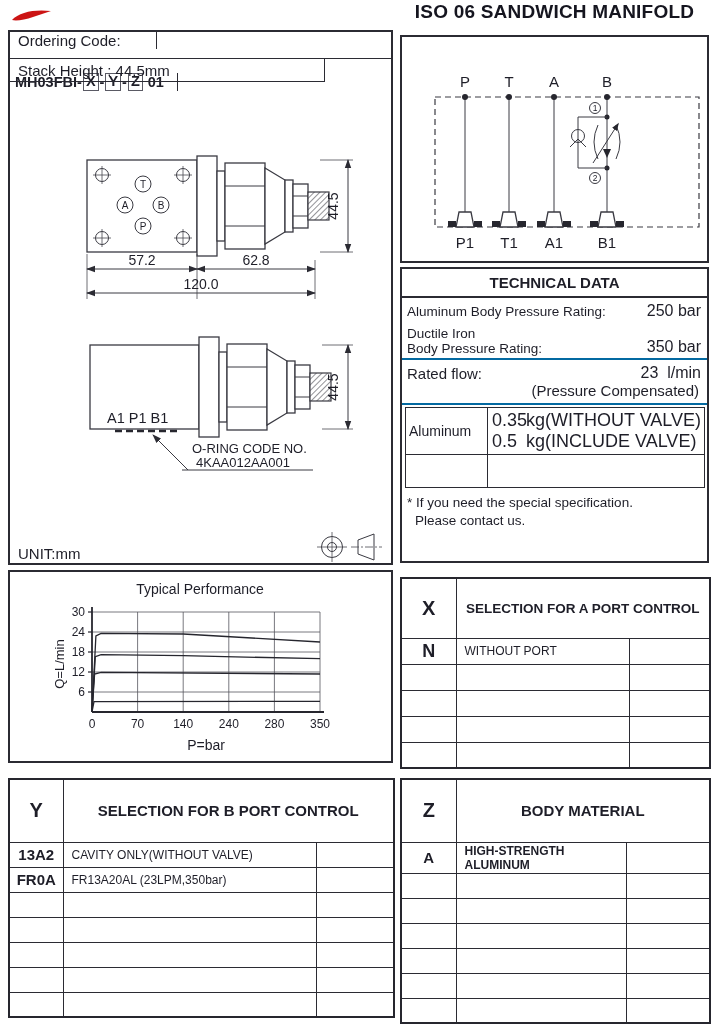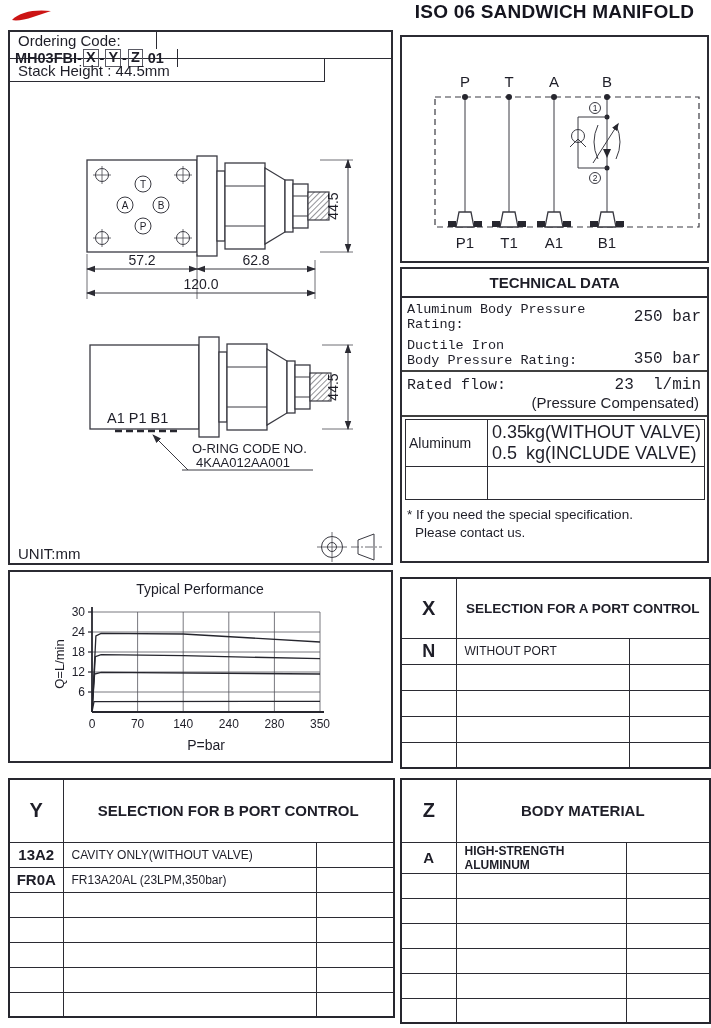--- a/index.html
+++ b/index.html
@@ -5,30 +5,30 @@
   html,body{margin:0;padding:0;background:#e8e8e8;}
   .canvas{position:relative;width:711px;height:1028px;background:#ffffff;
     font-family:"Liberation Sans",sans-serif;color:#1e1e28;overflow:hidden;}
   .panel{position:absolute;border:2px solid #2b2b33;background:#fff;box-sizing:border-box;}
   .page-title{position:absolute;left:400px;top:1px;width:309px;text-align:center;
     font-size:19px;font-weight:bold;letter-spacing:0.2px;color:#15151f;}
   .logo{position:absolute;left:11px;top:8px;}
   
   .oc-row1{position:absolute;left:0;top:0;width:100%;height:27px;border-bottom:1.5px solid #2b2b33;box-sizing:border-box;display:flex;flex-direction:column;}
   .oc-label{width:147px;border-right:1.5px solid #2b2b33;box-sizing:border-box;font-size:15px;display:flex;align-items:center;padding-left:8px;}
-  .oc-code{width:168px;border-right:1.5px solid #2b2b33;box-sizing:border-box;font-size:14.5px;font-weight:bold;display:flex;align-items:center;padding-left:5px;white-space:nowrap;}
+  .oc-code{width:168px;border-right:1.5px solid #2b2b33;box-sizing:border-box;font-size:14.5px;font-weight:bold;display:flex;align-items:center;padding-left:5px;white-space:nowrap;margin-top:24px;}
   .oc-rest{flex:1;}
   .boxed{display:inline-block;border:1px solid #5a5a64;padding:0 2px;line-height:1.1;margin:0 1px;}
   .oc-row2{position:absolute;left:0;top:27px;width:315px;height:23px;border-bottom:1.5px solid #2b2b33;border-right:1.5px solid #2b2b33;box-sizing:border-box;font-size:15px;display:flex;align-items:center;padding-left:8px;}
   
   .tech-head{height:27px;border-bottom:2px solid #2b2b33;display:flex;align-items:center;justify-content:center;font-weight:bold;font-size:15px;}
-  .trow{display:flex;justify-content:space-between;align-items:center;padding:4px 6px 2px 5px;font-family:Liberation Mono, monospace;}
+  .trow{display:flex;justify-content:space-between;align-items:center;padding:4px 6px 2px 5px;}
   .tlabel{font-size:13.5px;}
   .tvalue{font-size:16px;white-space:nowrap;}
-  .sepline{border-bottom:2px solid #404040;gap:7px;}
+  .sepline{border-bottom:2px solid #0369a1;gap:7px;}
   .flowline2{text-align:right;font-size:15px;padding:0 8px 4px 0;}
   .cart{padding:3px 5px 2px 5px;font-size:14.5px;line-height:1.25;}
   .cart .ref{padding-left:22px;}
   .cart .note{font-size:11.5px;padding-top:1px;}
   .wtable{border-collapse:collapse;table-layout:fixed;margin:2px 3px 0 3px;width:300px;}
   .wtable td{border:1.6px solid #2b2b33;font-size:18px;padding:2px 4px;vertical-align:middle;}
   .wtable .mat{width:74px;font-size:14px;padding-left:3px;}
   .wline{display:flex;white-space:nowrap;}
   .wline .wv{width:34px;}
   .wempty td{height:28px;}

